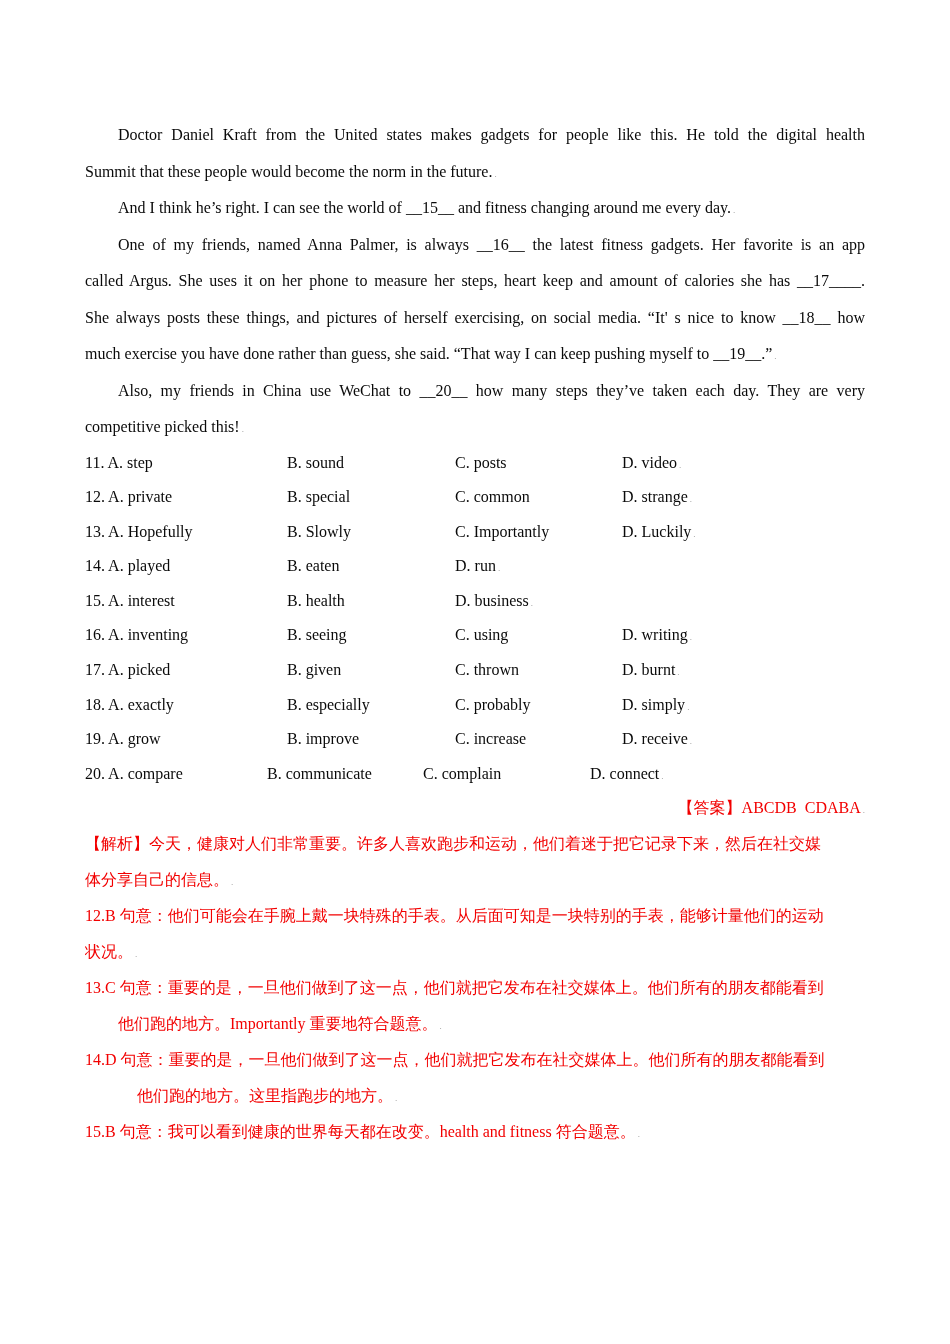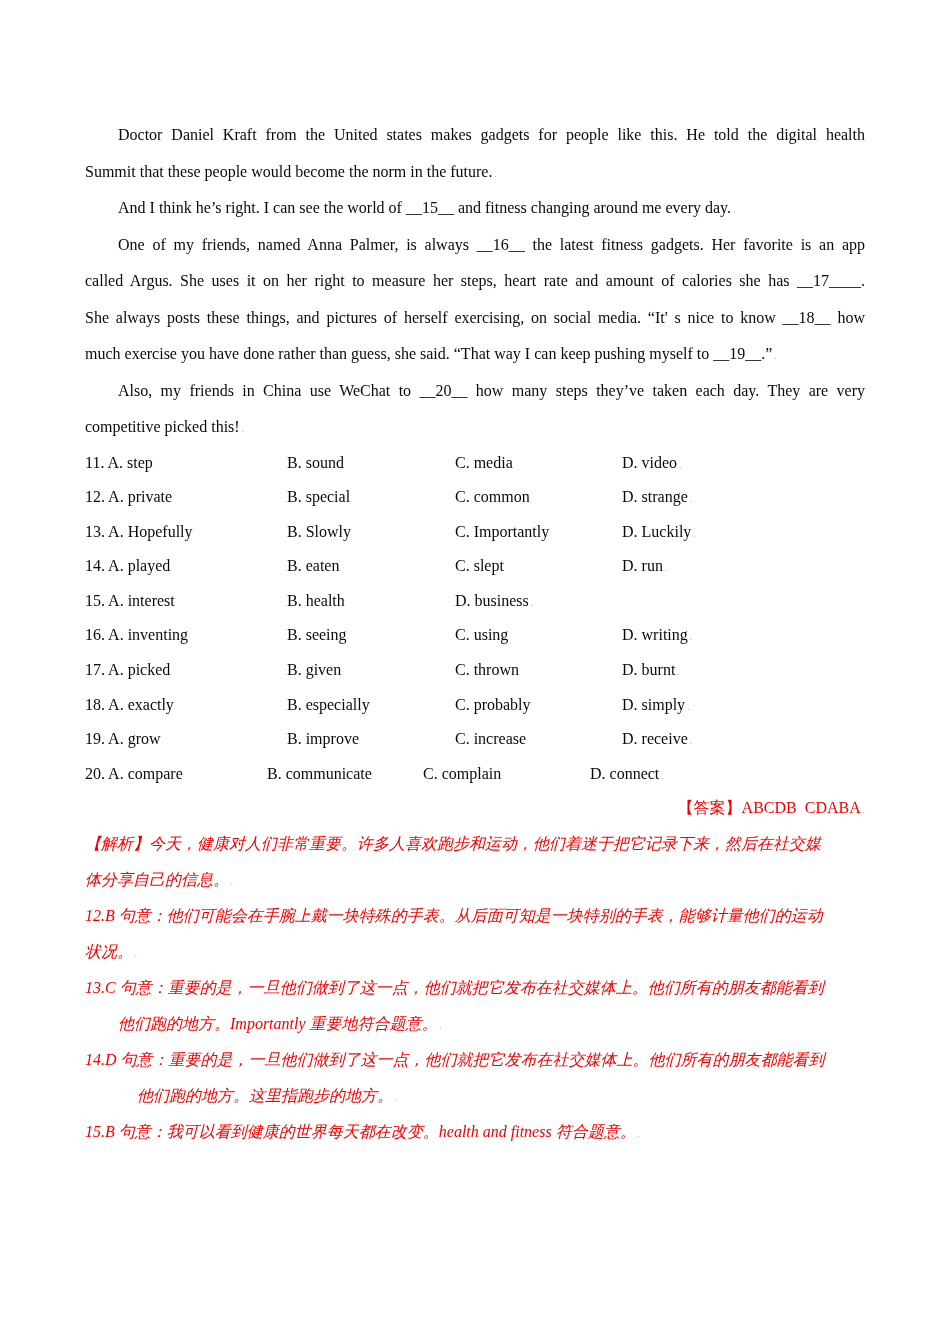--- a/index.html
+++ b/index.html
@@ -51,65 +51,63 @@
   
   .analysis{width:780px;}
   .aline{
     font-size:16px;
     line-height:36px;
     height:36px;
     color:#f20000;
     font-family:"Liberation Serif", sans-serif;
     white-space:nowrap;
     overflow:hidden;
-    font-style:italic;
   }
   .aline.ind-1{padding-left:33px;}
   .aline.ind-2{padding-left:52px;}
 </style>
 </head>
 <body>
 
 <div class="page">
 
   <div class="passage" id="passage">
       <div class="pline just findent"><span>Doctor Daniel Kraft from the United states makes gadgets for people like this. He told the digital health</span></div>
       <div class="pline"><span>Summit that these people would become the norm in the future.</span><span class="pm">.</span></div>
       <div class="pline findent"><span>And I think he’s right. I can see the world of __15__ and fitness changing around me every day.</span><span class="pm">.</span></div>
       <div class="pline just findent"><span>One of my friends, named Anna Palmer, is always __16__ the latest fitness gadgets. Her favorite is an app</span></div>
-      <div class="pline just"><span>called Argus. She uses it on her right to measure her steps, heart rate and amount of calories she has __17____.</span></div>
+      <div class="pline just"><span>called Argus. She uses it on her phone to measure her steps, heart keep and amount of calories she has __17____.</span></div>
       <div class="pline just"><span>She always posts these things, and pictures of herself exercising, on social media. “It' s nice to know __18__ how</span></div>
       <div class="pline"><span>much exercise you have done rather than guess, she said. “That way I can keep pushing myself to __19__.”</span><span class="pm">.</span></div>
       <div class="pline just findent"><span>Also, my friends in China use WeChat to __20__ how many steps they’ve taken each day. They are very</span></div>
       <div class="pline"><span>competitive picked this!</span><span class="pm">.</span></div>
     </div>
 
   <div class="questions" id="questions">
       <div class="qrow">
         <span class="qcell">11. A. step</span>
         <span class="qcell">B. sound</span>
-        <span class="qcell">C. media</span>
+        <span class="qcell">C. posts</span>
         <span class="qcell">D. video<span class="pm">.</span></span>
       </div>
       <div class="qrow">
         <span class="qcell">12. A. private</span>
         <span class="qcell">B. special</span>
         <span class="qcell">C. common</span>
         <span class="qcell">D. strange<span class="pm">.</span></span>
       </div>
       <div class="qrow">
         <span class="qcell">13. A. Hopefully</span>
         <span class="qcell">B. Slowly</span>
         <span class="qcell">C. Importantly</span>
         <span class="qcell">D. Luckily<span class="pm">.</span></span>
       </div>
       <div class="qrow">
         <span class="qcell">14. A. played</span>
         <span class="qcell">B. eaten</span>
-        <span class="qcell">C. slept</span>
         <span class="qcell">D. run<span class="pm">.</span></span>
       </div>
       <div class="qrow">
         <span class="qcell">15. A. interest</span>
         <span class="qcell">B. health</span>
         <span class="qcell">D. business<span class="pm">.</span></span>
       </div>
       <div class="qrow">
         <span class="qcell">16. A. inventing</span>
         <span class="qcell">B. seeing</span>

